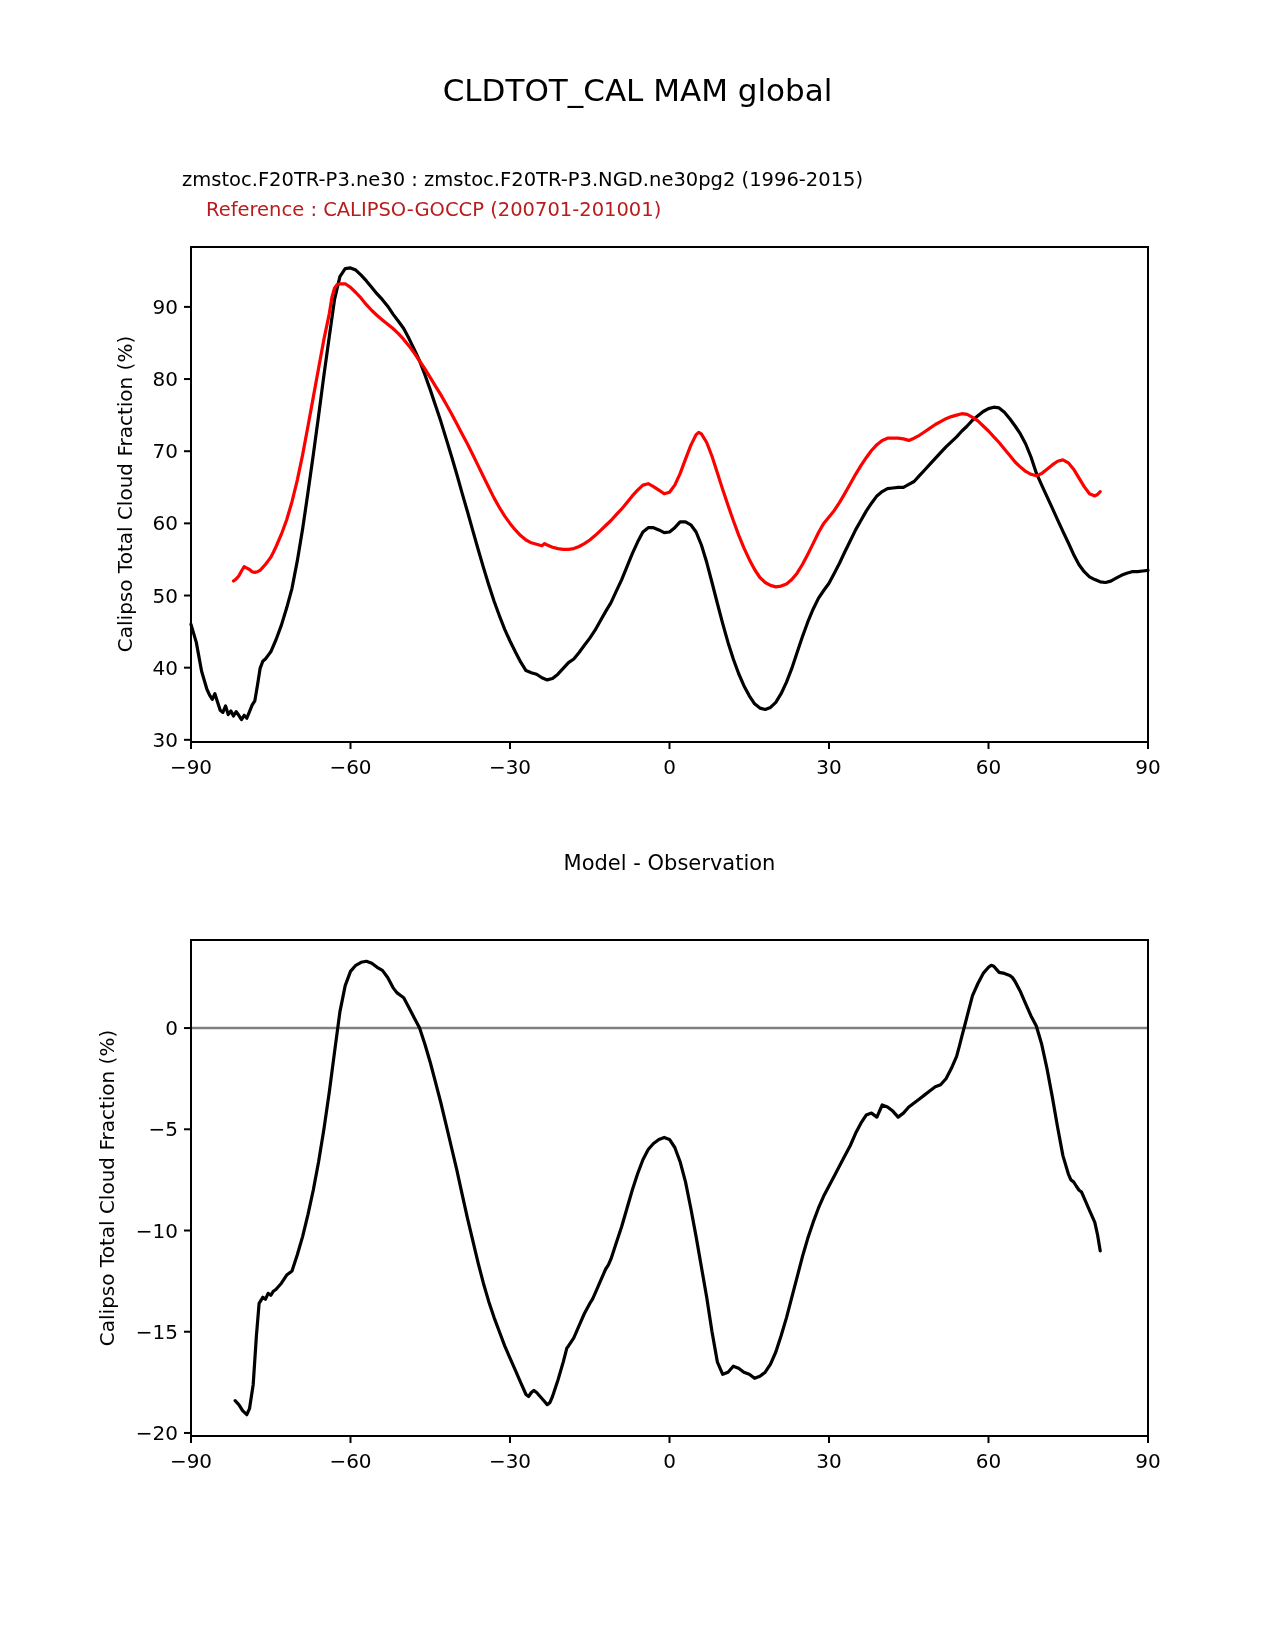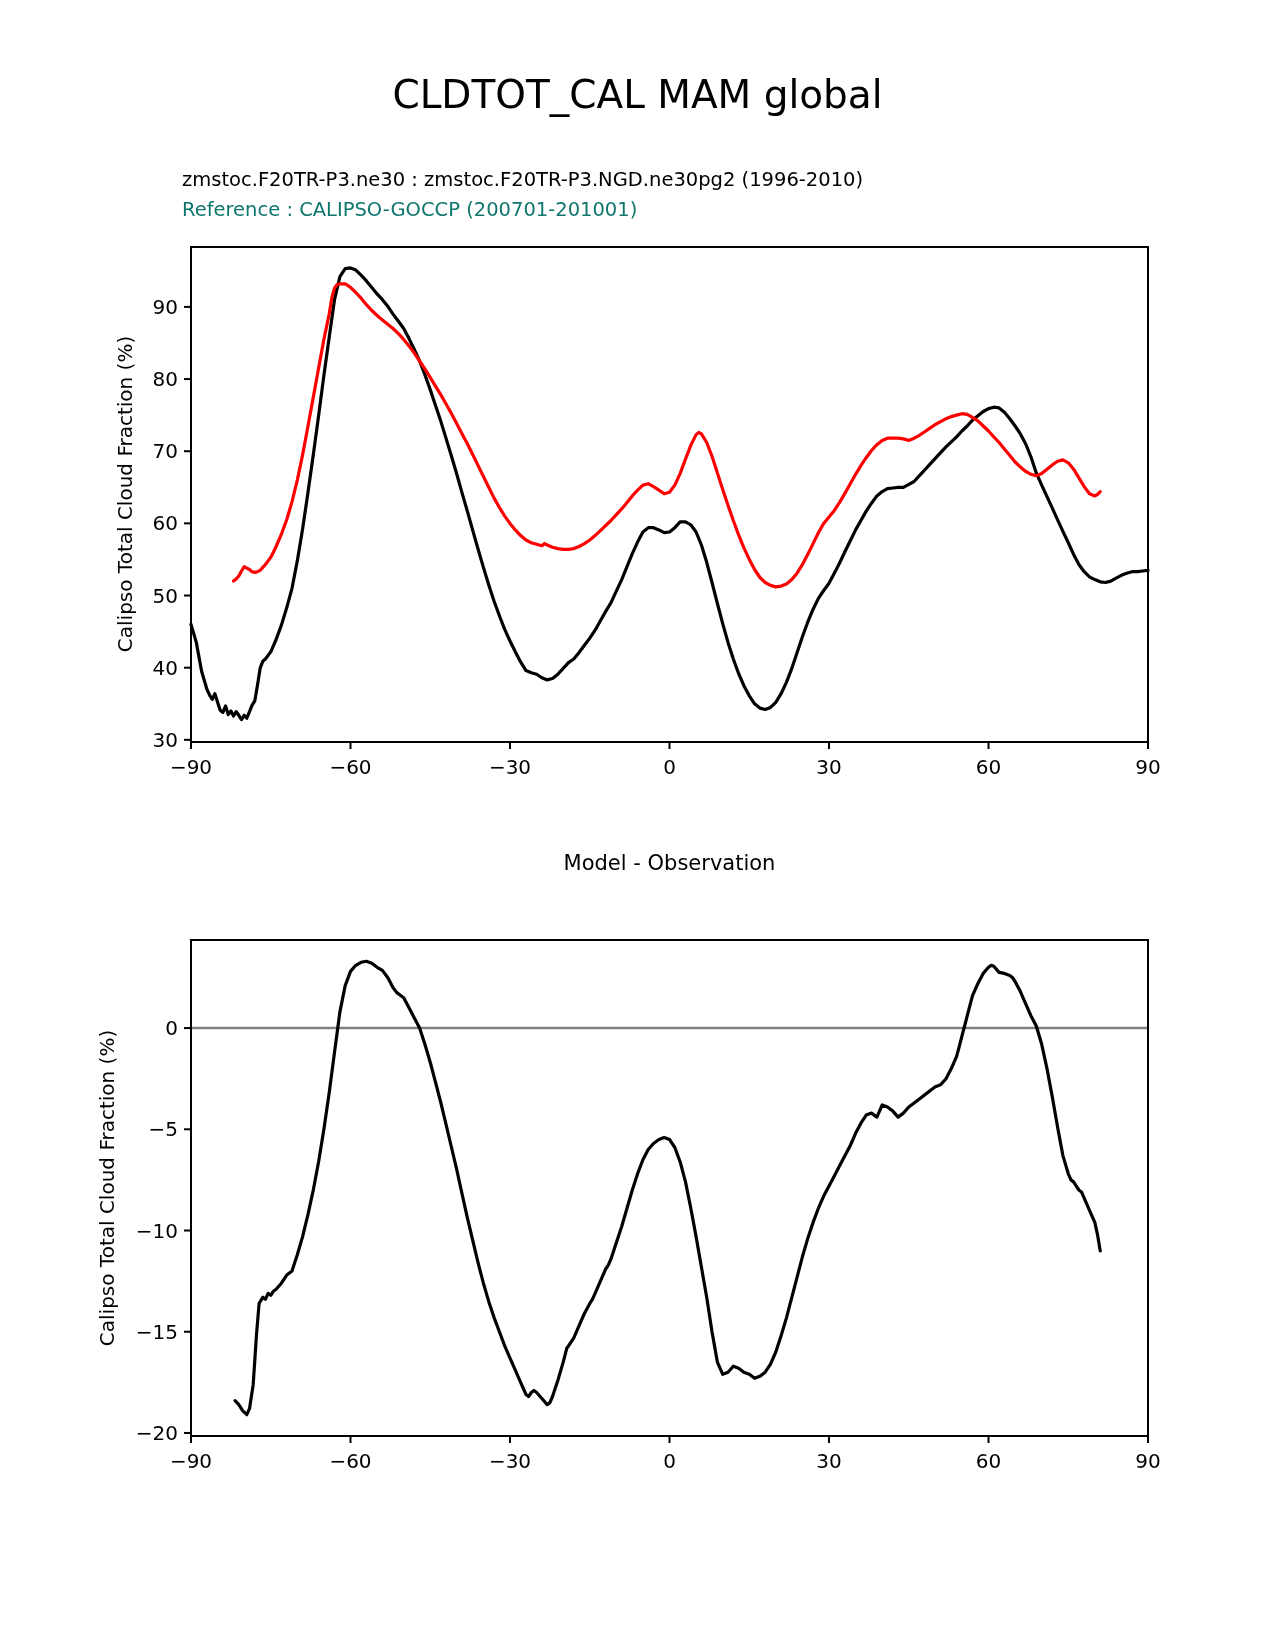--- a/index.html
+++ b/index.html
@@ -1,23 +1,23 @@
 <!DOCTYPE html>
 <html><head>
 <meta charset="utf-8">
 <style>
   html,body{margin:0;padding:0;background:#ffffff;}
   #figure{position:relative;width:1275px;height:1650px;background:#ffffff;
           font-family:"DejaVu Sans","Liberation Sans",sans-serif;color:#000;overflow:hidden;}
   #chart-svg{position:absolute;left:0;top:0;width:1275px;height:1650px;}
   .fig-title{position:absolute;left:0;top:72px;width:1275px;text-align:center;
-             font-size:39px;color:#000;}
+             font-size:31px;color:#000;}
   .subtitle{position:absolute;left:182px;font-size:19.5px;white-space:pre;}
   .subtitle.model{top:168px;color:#000;}
-  .subtitle.ref{top:198px;color:#0f766e;}
+  .subtitle.ref{top:198px;color:#b91c1c;margin-left:24px;}
   .plot-title{position:absolute;left:191px;width:957px;top:851px;text-align:center;
               font-size:21px;color:#000;}
   .ylabel{position:absolute;font-size:20px;color:#000;white-space:nowrap;
           transform:translate(-50%,-50%) rotate(-90deg);}
   .tick-text{font-size:20px;fill:#000;}
 </style>
 </head>
 <body>
 
 <div id="figure">
@@ -81,21 +81,21 @@
         <text x="178" y="1237.5142857142857" text-anchor="end" class="tick-text">−10</text>
         <line x1="184" x2="191" y1="1331.738775510204" y2="1331.738775510204" stroke="#000" stroke-width="2"></line>
         <text x="178" y="1338.738775510204" text-anchor="end" class="tick-text">−15</text>
         <line x1="184" x2="191" y1="1432.9632653061226" y2="1432.9632653061226" stroke="#000" stroke-width="2"></line>
         <text x="178" y="1439.9632653061226" text-anchor="end" class="tick-text">−20</text>
       </g>
     </svg>
 
   <div class="fig-title">CLDTOT_CAL MAM global</div>
 
-  <div class="subtitle model">zmstoc.F20TR-P3.ne30 : zmstoc.F20TR-P3.NGD.ne30pg2 (1996-2010)</div>
+  <div class="subtitle model">zmstoc.F20TR-P3.ne30 : zmstoc.F20TR-P3.NGD.ne30pg2 (1996-2015)</div>
 
   <div class="subtitle ref">Reference : CALIPSO-GOCCP (200701-201001)</div>
 
   <div class="ylabel" style="left:125px;top:494px;">Calipso Total Cloud Fraction (%)</div>
 
   <div class="plot-title">Model - Observation</div>
 
   <div class="ylabel" style="left:107px;top:1188px;">Calipso Total Cloud Fraction (%)</div>
 </div>
 

